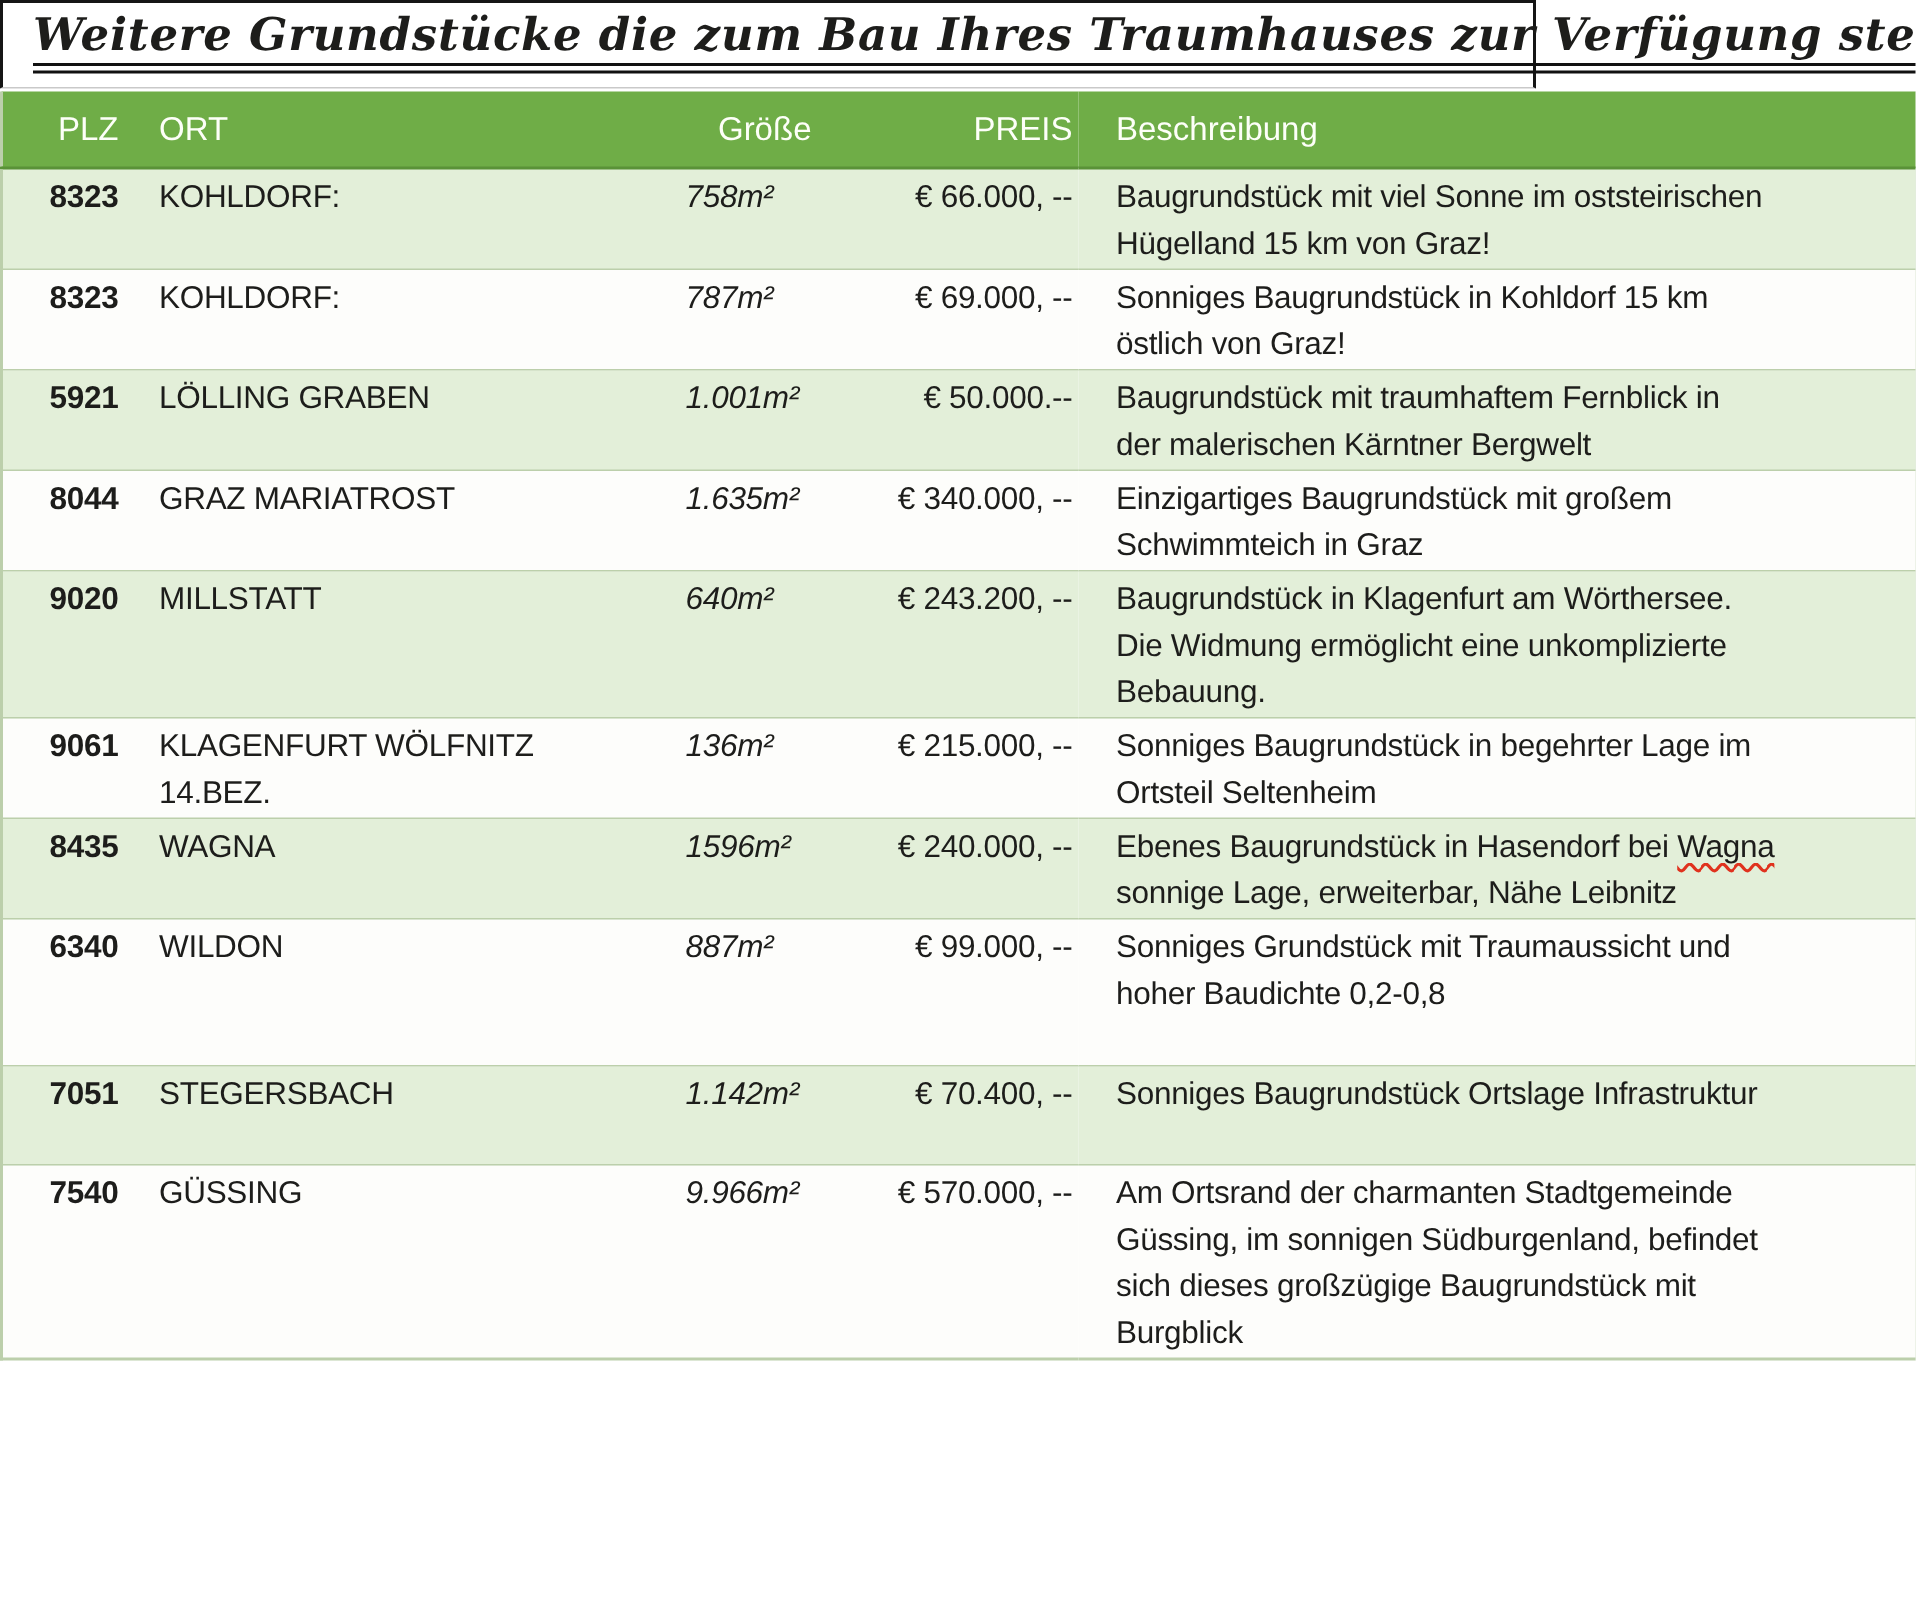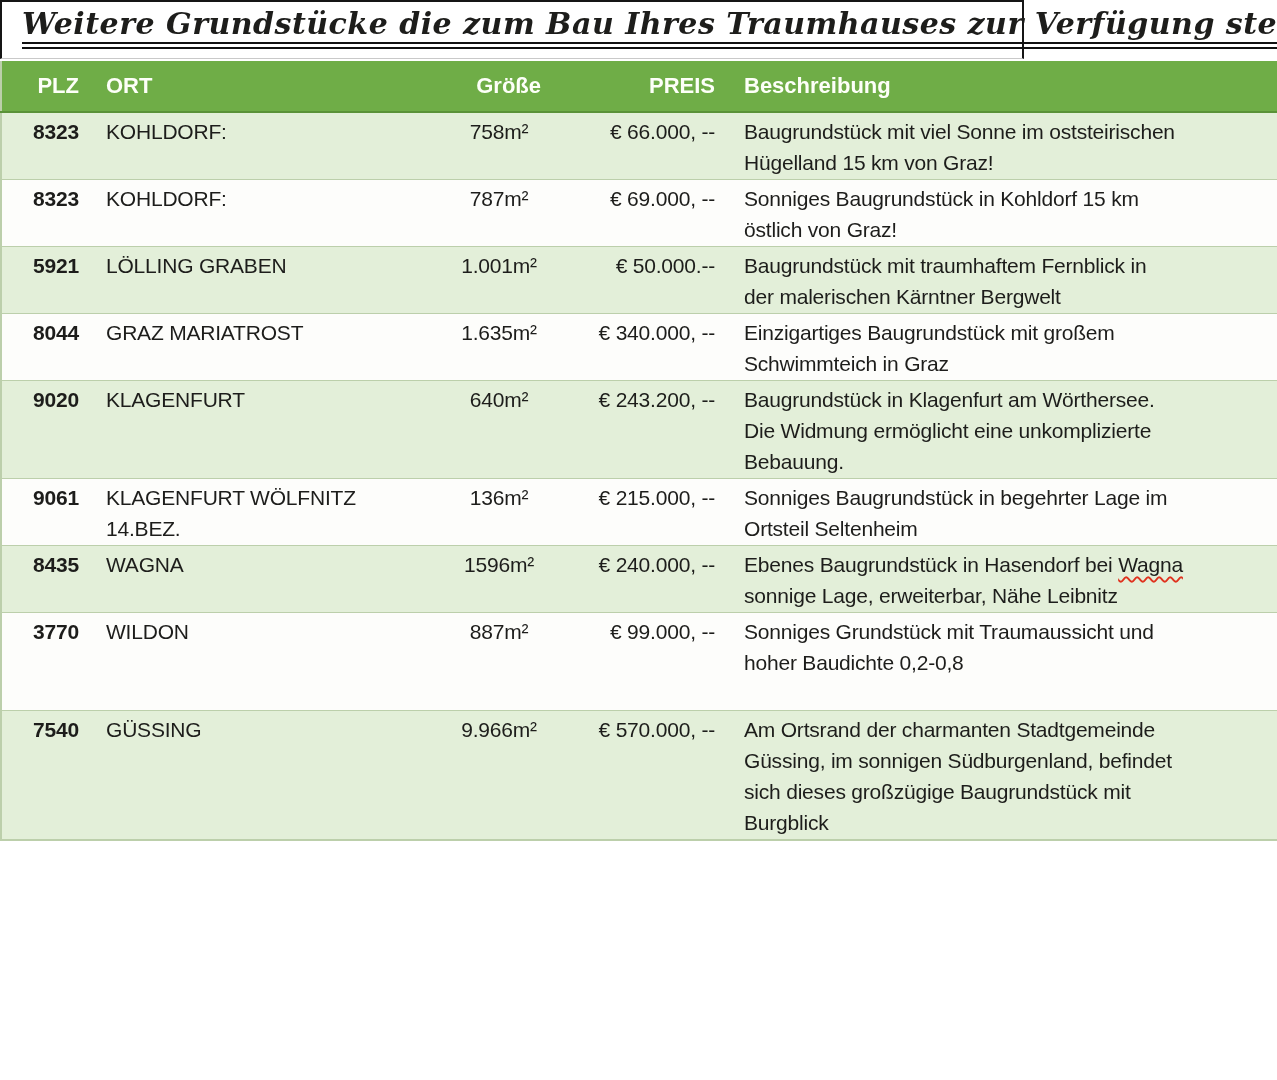--- a/index.html
+++ b/index.html
@@ -46,21 +46,21 @@
   col.c-plz   { width: 95px; }
   col.c-ort   { width: 360px; }
   col.c-size  { width: 90px; }
   col.c-price { width: 173px; }
   col.c-desc  { width: 559px; }
 
   thead th {
     background: #6FAD47;
     color: #fdfff8;
     font-size: 22px;
-    font-weight: bold;
+    font-weight: normal;
     height: 51px;
     padding: 2px 0;
     border-bottom: 2px solid #5a9238;
     text-align: left;
   }
   th.h-plz   { text-align: right; padding-right: 17px; }
   th.h-ort   { padding-left: 10px; }
   th.h-size  { text-align: right; padding-right: 5px; }
   th.h-price { text-align: right; padding-right: 4px; }
   th.h-desc  { padding-left: 25px; }
@@ -76,21 +76,21 @@
     letter-spacing: -0.2px;
   }
   tbody tr:nth-child(odd) { background: #E3EFD9; }
   tbody tr:nth-child(even) { background: #fdfdfb; }
   tbody tr:nth-child(8)  td { height: 98px; }
   tbody tr:nth-child(13) td { height: 33px; }
   tbody tr:nth-child(14) td { height: 132px; }
 
   td.plz   { font-weight: bold; text-align: right; padding-right: 17px; }
   td.ort   { padding-left: 10px; }
-  td.size  { text-align: center; padding-right: 5px; }
+  td.size  { text-align: left; padding-right: 5px; font-style: italic; }
   td.price { text-align: right; padding-right: 4px; }
   td.desc  { padding-left: 25px; padding-right: 0; }
 
   .squiggle {
     text-decoration-line: underline;
     text-decoration-style: wavy;
     text-decoration-color: #e0321e;
     text-decoration-thickness: 2px;
     text-underline-offset: 4px;
     text-decoration-skip-ink: none;
@@ -148,21 +148,21 @@
       <tr>
         <td class="plz">8044</td>
         <td class="ort">GRAZ MARIATROST</td>
         <td class="size">1.635m²</td>
         <td class="price">€ 340.000, --</td>
         <td class="desc">Einzigartiges Baugrundstück mit großem
 Schwimmteich in Graz</td>
       </tr>
       <tr>
         <td class="plz">9020</td>
-        <td class="ort">KLAGENFURT</td>
+        <td class="ort">MILLSTATT</td>
         <td class="size">640m²</td>
         <td class="price">€ 243.200, --</td>
         <td class="desc">Baugrundstück in Klagenfurt am Wörthersee.
 Die Widmung ermöglicht eine unkomplizierte
 Bebauung.</td>
       </tr>
       <tr>
         <td class="plz">9061</td>
         <td class="ort">KLAGENFURT WÖLFNITZ
 14.BEZ.</td>
@@ -173,26 +173,33 @@
       </tr>
       <tr>
         <td class="plz">8435</td>
         <td class="ort">WAGNA</td>
         <td class="size">1596m²</td>
         <td class="price">€ 240.000, --</td>
         <td class="desc">Ebenes Baugrundstück in Hasendorf bei <span class="squiggle">Wagna</span>
 sonnige Lage, erweiterbar, Nähe Leibnitz</td>
       </tr>
       <tr>
-        <td class="plz">3770</td>
+        <td class="plz">6340</td>
         <td class="ort">WILDON</td>
         <td class="size">887m²</td>
         <td class="price">€ 99.000, --</td>
         <td class="desc">Sonniges Grundstück mit Traumaussicht und
 hoher Baudichte 0,2-0,8</td>
+      </tr>
+      <tr>
+        <td class="plz">7051</td>
+        <td class="ort">STEGERSBACH</td>
+        <td class="size">1.142m²</td>
+        <td class="price">€ 70.400, --</td>
+        <td class="desc">Sonniges Baugrundstück Ortslage Infrastruktur</td>
       </tr>
       <tr>
         <td class="plz">7540</td>
         <td class="ort">GÜSSING</td>
         <td class="size">9.966m²</td>
         <td class="price">€ 570.000, --</td>
         <td class="desc">Am Ortsrand der charmanten Stadtgemeinde
 Güssing, im sonnigen Südburgenland, befindet
 sich dieses großzügige Baugrundstück mit
 Burgblick</td>

